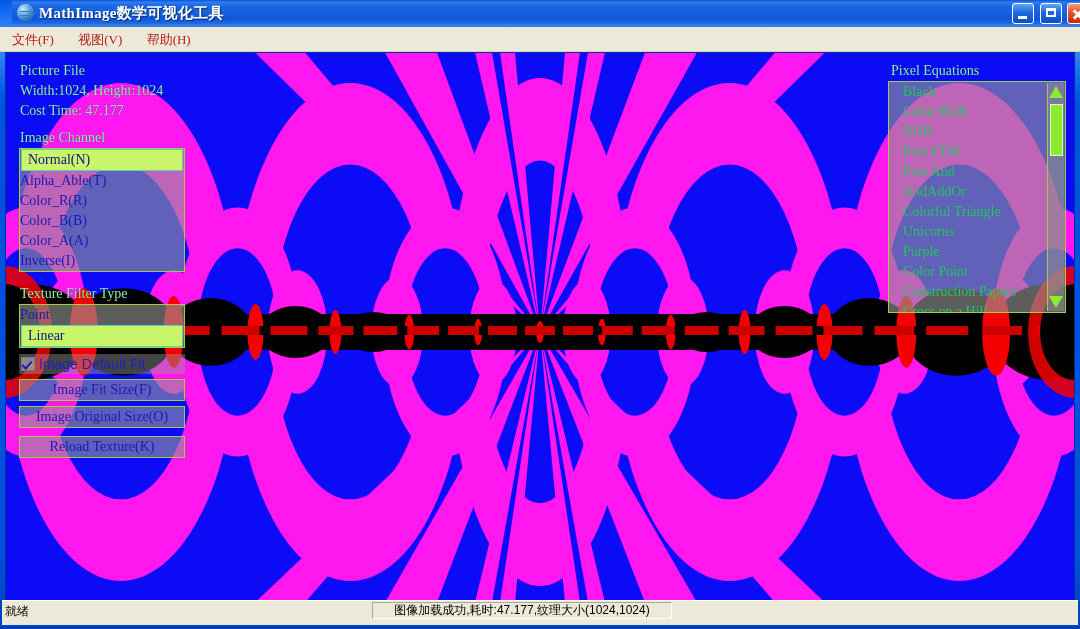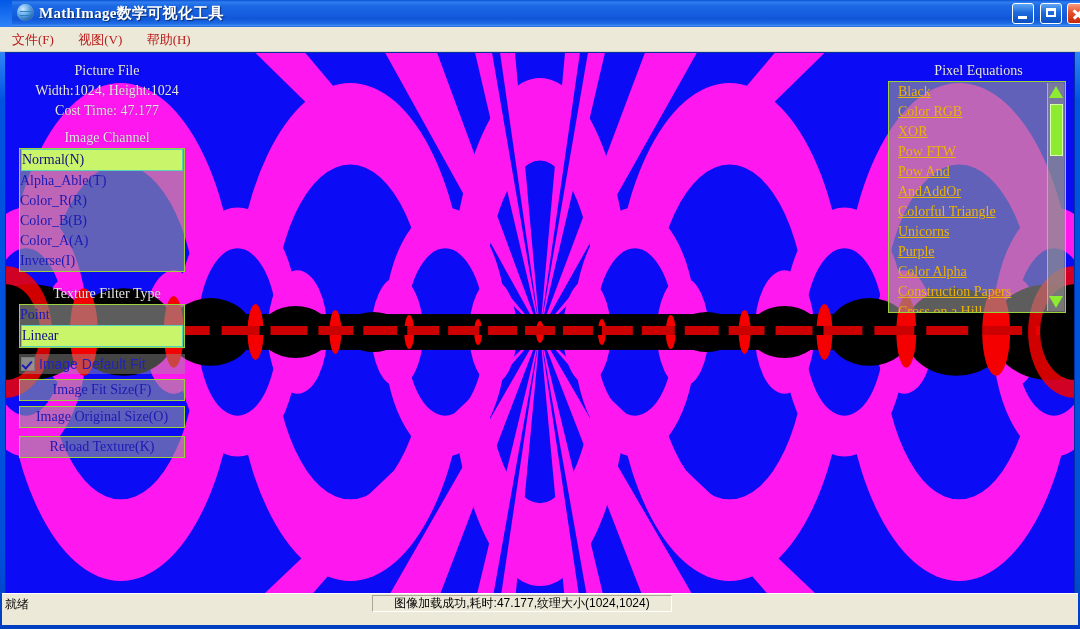--- a/index.html
+++ b/index.html
@@ -114,28 +114,27 @@
   }
   .canvas svg { display: block; width: 100%; height: 100%; }
 
   
   .hud {
     position: absolute;
     left: 8px; top: 8px;
     width: 180px;
   }
   .hud-label {
-    color: #e5e5e5;
+    color: #86efac;
     font-family: "Liberation Serif", serif;
     font-size: 14px;
     line-height: 20px;
     padding-left: 6px;
     white-space: nowrap;
     text-shadow: 0 0 1px rgba(0,0,0,0.5);
-    text-align: center;
   }
   .hud-gap { height: 7px; }
 
   .listbox {
     width: 166px;
     background: rgba(150,150,150,0.62);
     border: 1px solid #9bd23c;
     box-sizing: border-box;
     margin-left: 5px;
   }
@@ -144,21 +143,21 @@
     font-family: "Liberation Serif", serif;
     font-size: 14px;
     line-height: 20px;
     white-space: nowrap;
     cursor: default;
   }
   .listbox .row.sel {
     background: #c9f56b;
     border: 1px solid #57d0c0;
     margin: 0 1px;
-    padding-left: 0;
+    padding-left: 6px;
     color: #111180;
   }
 
   .btn {
     width: 166px;
     margin: 5px 12px 0 5px;
     background: rgba(150,150,150,0.60);
     border: 1px solid #9bd23c;
     box-sizing: border-box;
     color: #1a1ab4;
@@ -209,28 +208,27 @@
   }
   .eq-box {
     position: relative;
     width: 178px; height: 232px;
     background: rgba(150,150,150,0.62);
     border: 1px solid #9bd23c;
     box-sizing: border-box;
     overflow: hidden;
   }
   .eq-box .row {
-    color: #eab308;
+    color: #22c55e;
     font-family: "Liberation Serif", serif;
     font-size: 14px;
     line-height: 20px;
-    padding-left: 9px;
+    padding-left: 14px;
     white-space: nowrap;
     cursor: default;
-    text-decoration: underline;
   }
   .scrollbar {
     position: absolute; right: 1px; top: 1px;
     width: 17px; bottom: 1px;
     background: rgba(140,140,140,0.55);
     border-left: 1px solid #9bd23c;
     box-sizing: border-box;
   }
   .sb-arrow {
     position: absolute; left: 1px;
@@ -244,21 +242,21 @@
     position: absolute; left: 2px; top: 21px;
     width: 13px; height: 52px;
     background: #8dec2f;
     border: 1px solid #d9ffb0;
     box-sizing: border-box;
   }
 
   
   .statusbar {
     position: absolute; left: 2px; bottom: 4px;
-    width: 1076px; height: 32px;
+    width: 1076px; height: 25px;
     background: #ece9d8;
     border-top: 1px solid #ffffff;
     box-sizing: border-box;
   }
   .status-left {
     position: absolute; left: 3px; top: 2px;
     font-family: "Liberation Sans", sans-serif;
     font-size: 12px;
     color: #000;
     line-height: 16px;
@@ -496,21 +494,21 @@
       <div class="eq-box">
         <div class="row">Black</div>
         <div class="row">Color RGB</div>
         <div class="row">XOR</div>
         <div class="row">Pow FTW</div>
         <div class="row">Pow And</div>
         <div class="row">AndAddOr</div>
         <div class="row">Colorful Triangle</div>
         <div class="row">Unicorns</div>
         <div class="row">Purple</div>
-        <div class="row">Color Alpha</div>
+        <div class="row">Color Point</div>
         <div class="row">Construction Papers</div>
         <div class="row">Cross on a Hill</div>
 
         <div class="scrollbar">
           <div class="sb-arrow up"></div>
           <div class="sb-thumb"></div>
           <div class="sb-arrow down"></div>
         </div>
       </div>
     </div>

